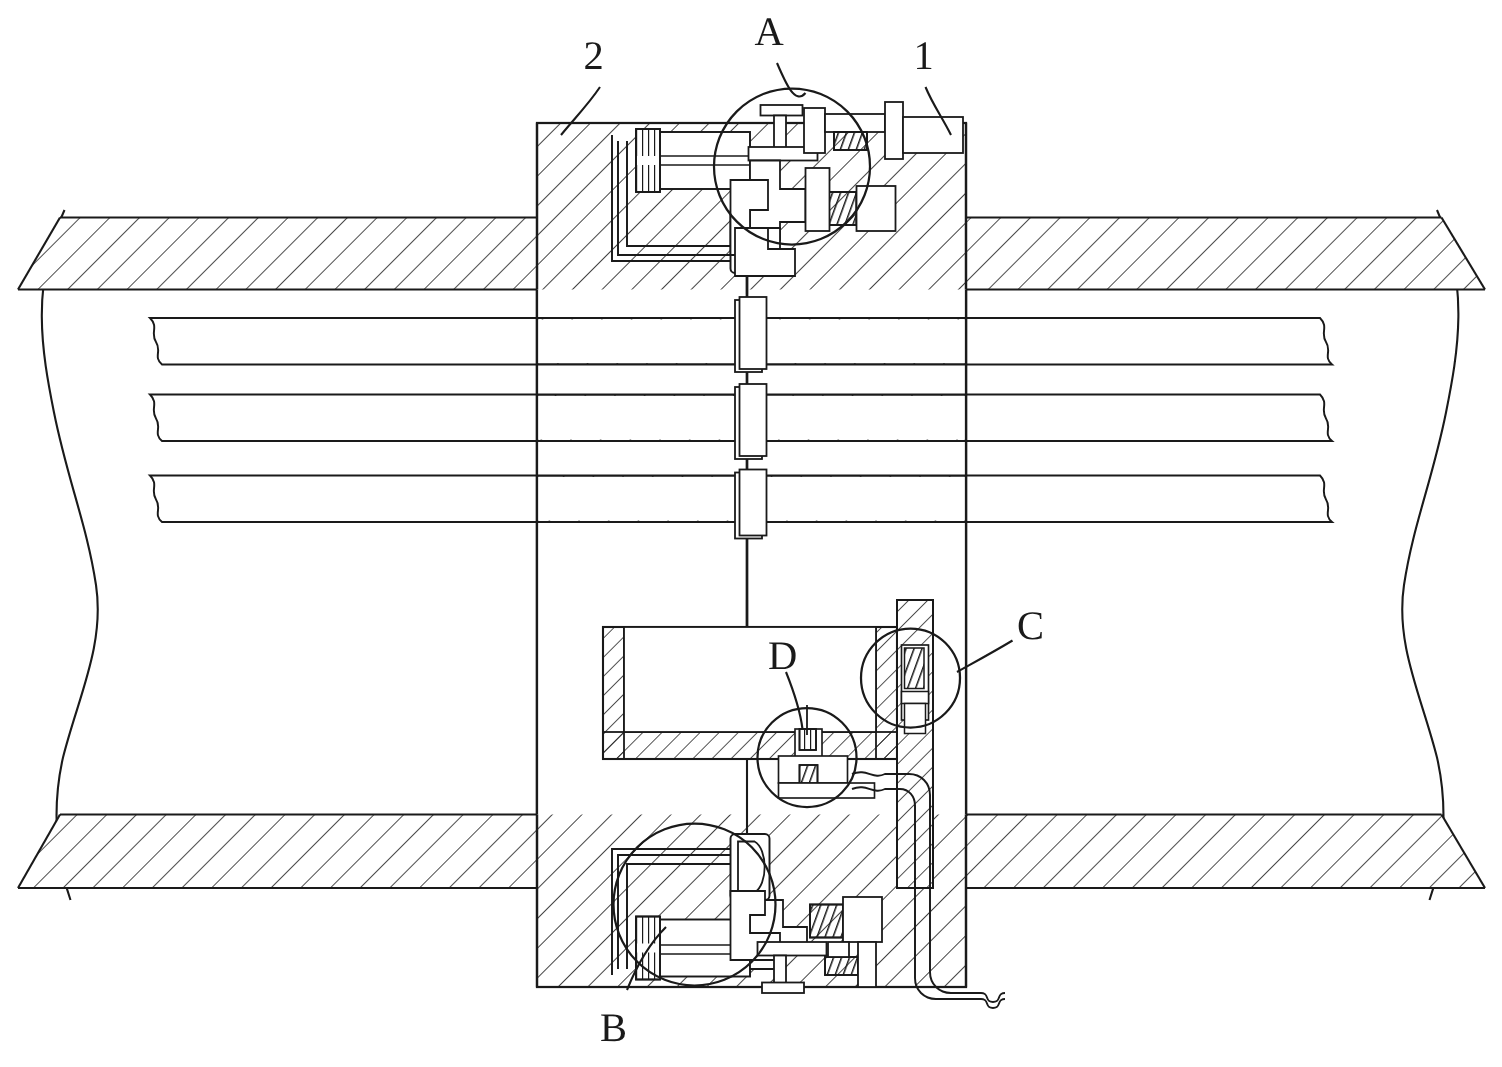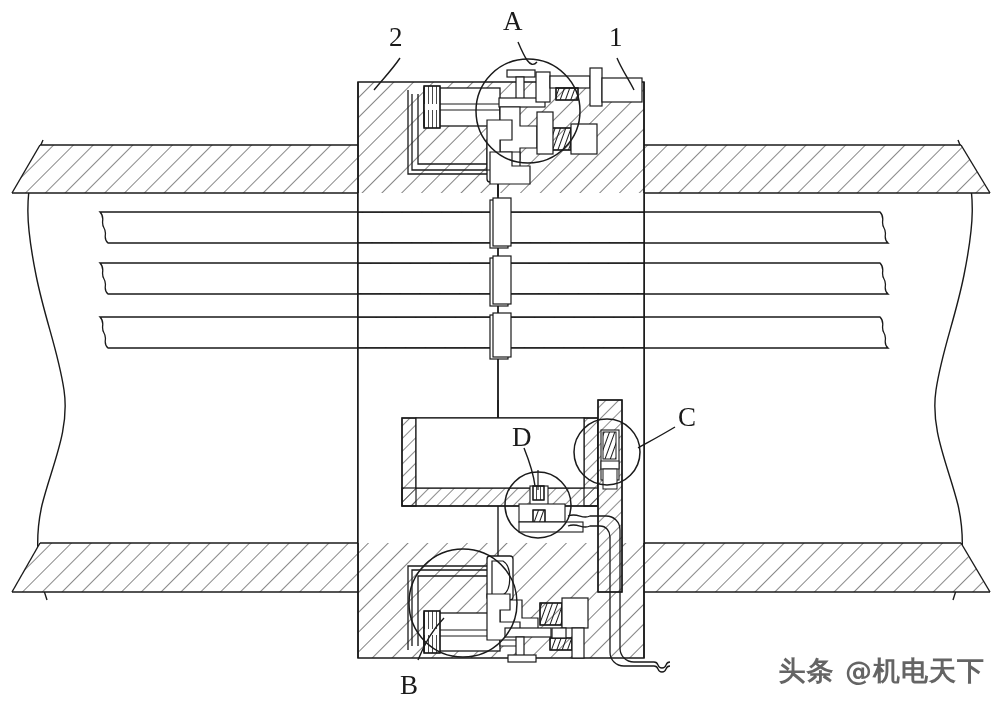--- a/index.html
+++ b/index.html
@@ -328,15 +328,14 @@
   </svg>
 
   <span class="lbl" style="left:503px; top:8px;">A</span>
   <span class="lbl" style="left:400px; top:672px;">B</span>
   <span class="lbl" style="left:678px; top:404px;">C</span>
   <span class="lbl" style="left:512px; top:424px;">D</span>
 
   <span class="lbl" style="left:389px; top:24px;">2</span>
   <span class="lbl" style="left:609px; top:24px;">1</span>
 
-  <div id="watermark">头条 @机电天下</div>
 
 </div>
 
 </body></html>

